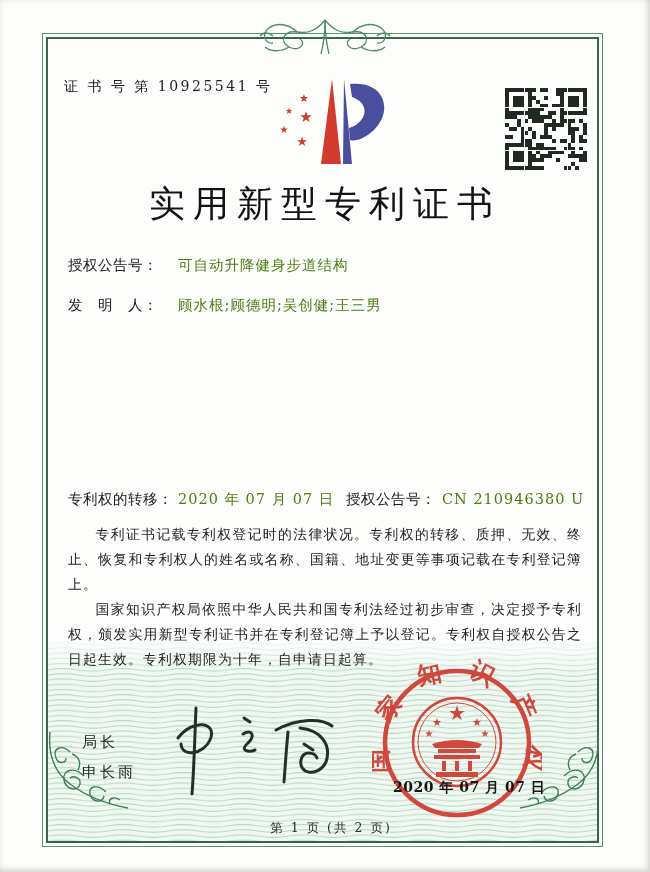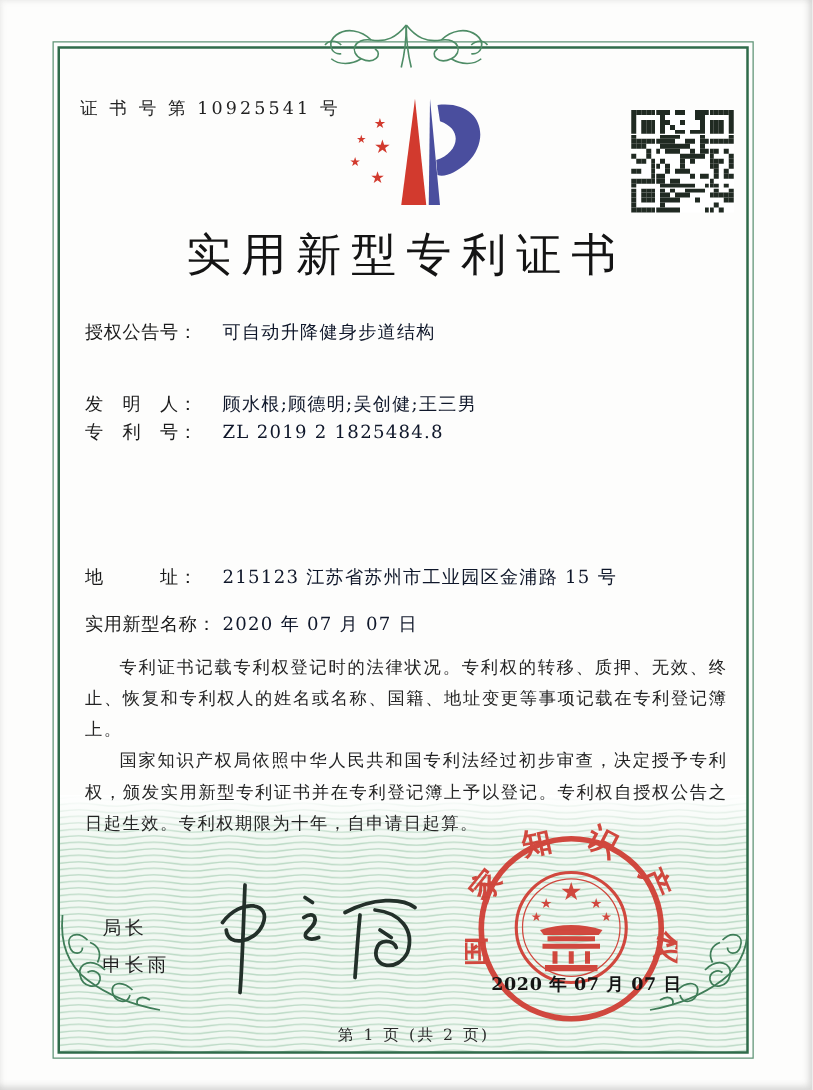--- a/index.html
+++ b/index.html
@@ -14,21 +14,21 @@
   
   .cert-no{position:absolute;left:64px;top:78px;font-size:14px;letter-spacing:2.5px;color:#222;}
   .logo{position:absolute;left:262px;top:76px;}
   .qr{position:absolute;left:505px;top:88px;width:82px;height:82px;background:#fff;}
   .qr-grid{position:absolute;inset:0;}
   .qm{position:absolute;background:#202a22;}
   .title{position:absolute;left:0;right:0;top:180px;text-align:center;font-size:36px;letter-spacing:8px;color:#141414;font-weight:500;}
   
   .field-row{position:absolute;left:68px;right:60px;font-size:14.5px;white-space:nowrap;}
   .lbl{display:inline-block;width:110px;letter-spacing:.5px;color:#1a1a1a;}
-  .val{letter-spacing:1px;color:#0f172a;}
+  .val{letter-spacing:1px;color:#4d7c0f;}
   .grant-col2{position:absolute;left:278px;top:0;}
   
   .legal{position:absolute;left:68px;top:522px;width:514px;font-size:13.8px;line-height:25px;
          letter-spacing:1.2px;text-align:justify;color:#242424;z-index:2;}
   .legal p{margin:0;text-indent:2em;}
   
   .signer{position:absolute;left:82px;top:733px;font-size:15px;letter-spacing:3px;z-index:2;color:#1f1f1f;}
   .signer div{margin-bottom:11px;}
   .signature{position:absolute;left:148px;top:700px;z-index:2;}
   .seal{position:absolute;left:372px;top:658px;z-index:3;opacity:.92;}
@@ -336,31 +336,28 @@
         <div class="qm" style="left: 62.5px; top: 78.1px; width: 3.9px; height: 3.9px;"></div>
         <div class="qm" style="left: 70.3px; top: 78.1px; width: 3.9px; height: 3.9px;"></div>
       </div>
     </div>
 
   <div class="title">实用新型专利证书</div>
 
   <div class="field-row" style="top:256px">
     <span class="lbl">授权公告号：</span><span class="val">可自动升降健身步道结构</span>
   </div>
-  <div class="field-row" style="top:314px">
+  <div class="field-row" style="top:296px">
     <span class="lbl">发　明　人：</span><span class="val">顾水根;顾德明;吴创健;王三男</span>
   </div>
-  <div class="field-row" style="top:336px">
-    <span class="lbl">专　利　号：</span><span class="val">ZL 2019 2 1825484.8</span>
-  </div>
-  <div class="field-row" style="top:452px">
-    <span class="lbl">地　　　址：</span><span class="val">215123 江苏省苏州市工业园区金浦路 15 号</span>
-  </div>
   <div class="field-row" style="top:490px">
-    <span class="lbl">实用新型名称：</span><span class="val">2020 年 07 月 07 日</span>
+    <span class="lbl">专利权的转移：</span><span class="val">2020 年 07 月 07 日</span>
+    <span class="grant-col2">
+      <span class="lbl" style="width:96px">授权公告号：</span><span class="val">CN 210946380 U</span>
+    </span>
   </div>
 
   <div class="legal">
     <p>专利证书记载专利权登记时的法律状况。专利权的转移、质押、无效、终止、恢复和专利权人的姓名或名称、国籍、地址变更等事项记载在专利登记簿上。</p>
     <p>国家知识产权局依照中华人民共和国专利法经过初步审查，决定授予专利权，颁发实用新型专利证书并在专利登记簿上予以登记。专利权自授权公告之日起生效。专利权期限为十年，自申请日起算。</p>
   </div>
 
   <div class="signer">
     <div>局长</div>
     <div>申长雨</div>

